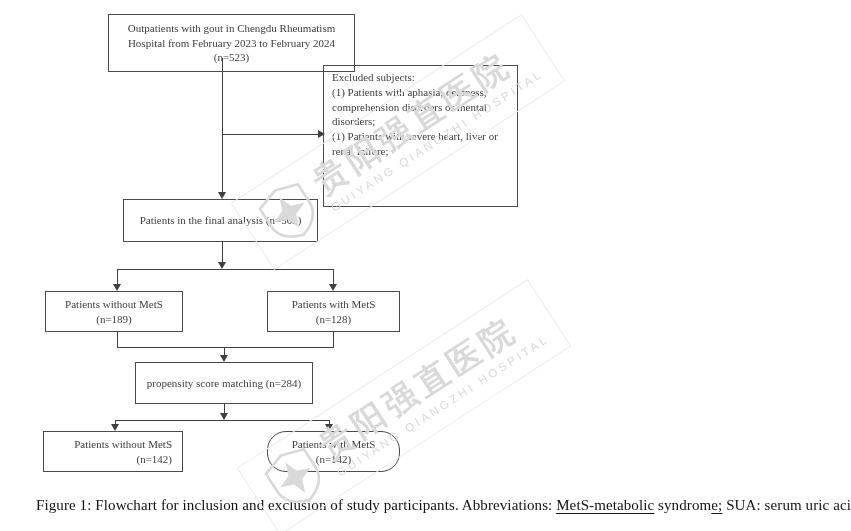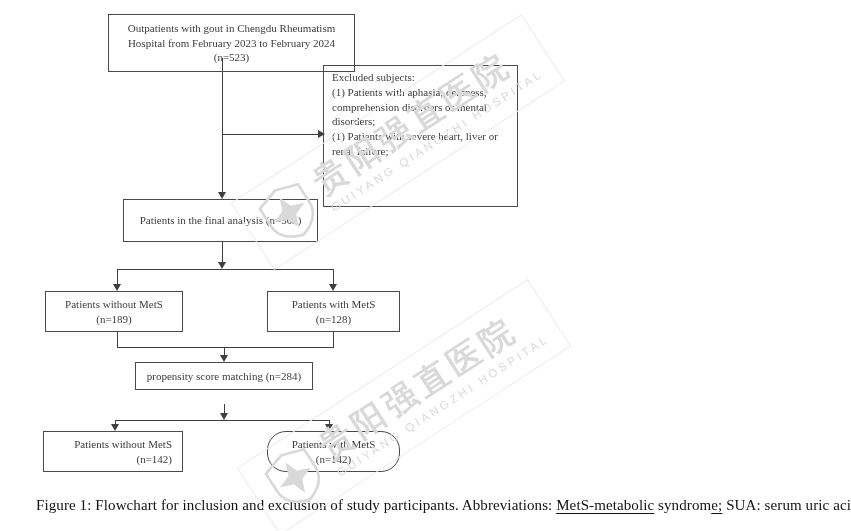--- a/index.html
+++ b/index.html
@@ -64,21 +64,21 @@
   </div>
 
   <div class="fbox" style="left:45px;top:291px;width:138px;height:41px;">
     <span>Patients without MetS (n=189)</span>
   </div>
 
   <div class="fbox" style="left:267px;top:291px;width:133px;height:41px;">
     <span>Patients with MetS (n=128)</span>
   </div>
 
-  <div class="fbox" style="left:135px;top:362px;width:178px;height:28px;">
+  <div class="fbox" style="left:135px;top:362px;width:178px;height:42px;">
     <span>propensity score matching (n=284)</span>
   </div>
 
   <div class="fbox" style="left:43px;top:431px;width:140px;height:41px;text-align:right;">
     <span>Patients without MetS (n=142)</span>
   </div>
 
   <div class="fbox" style="left:267px;top:431px;width:133px;height:41px;border-radius:19px;">
     <span>Patients with MetS (n=142)</span>
   </div>

